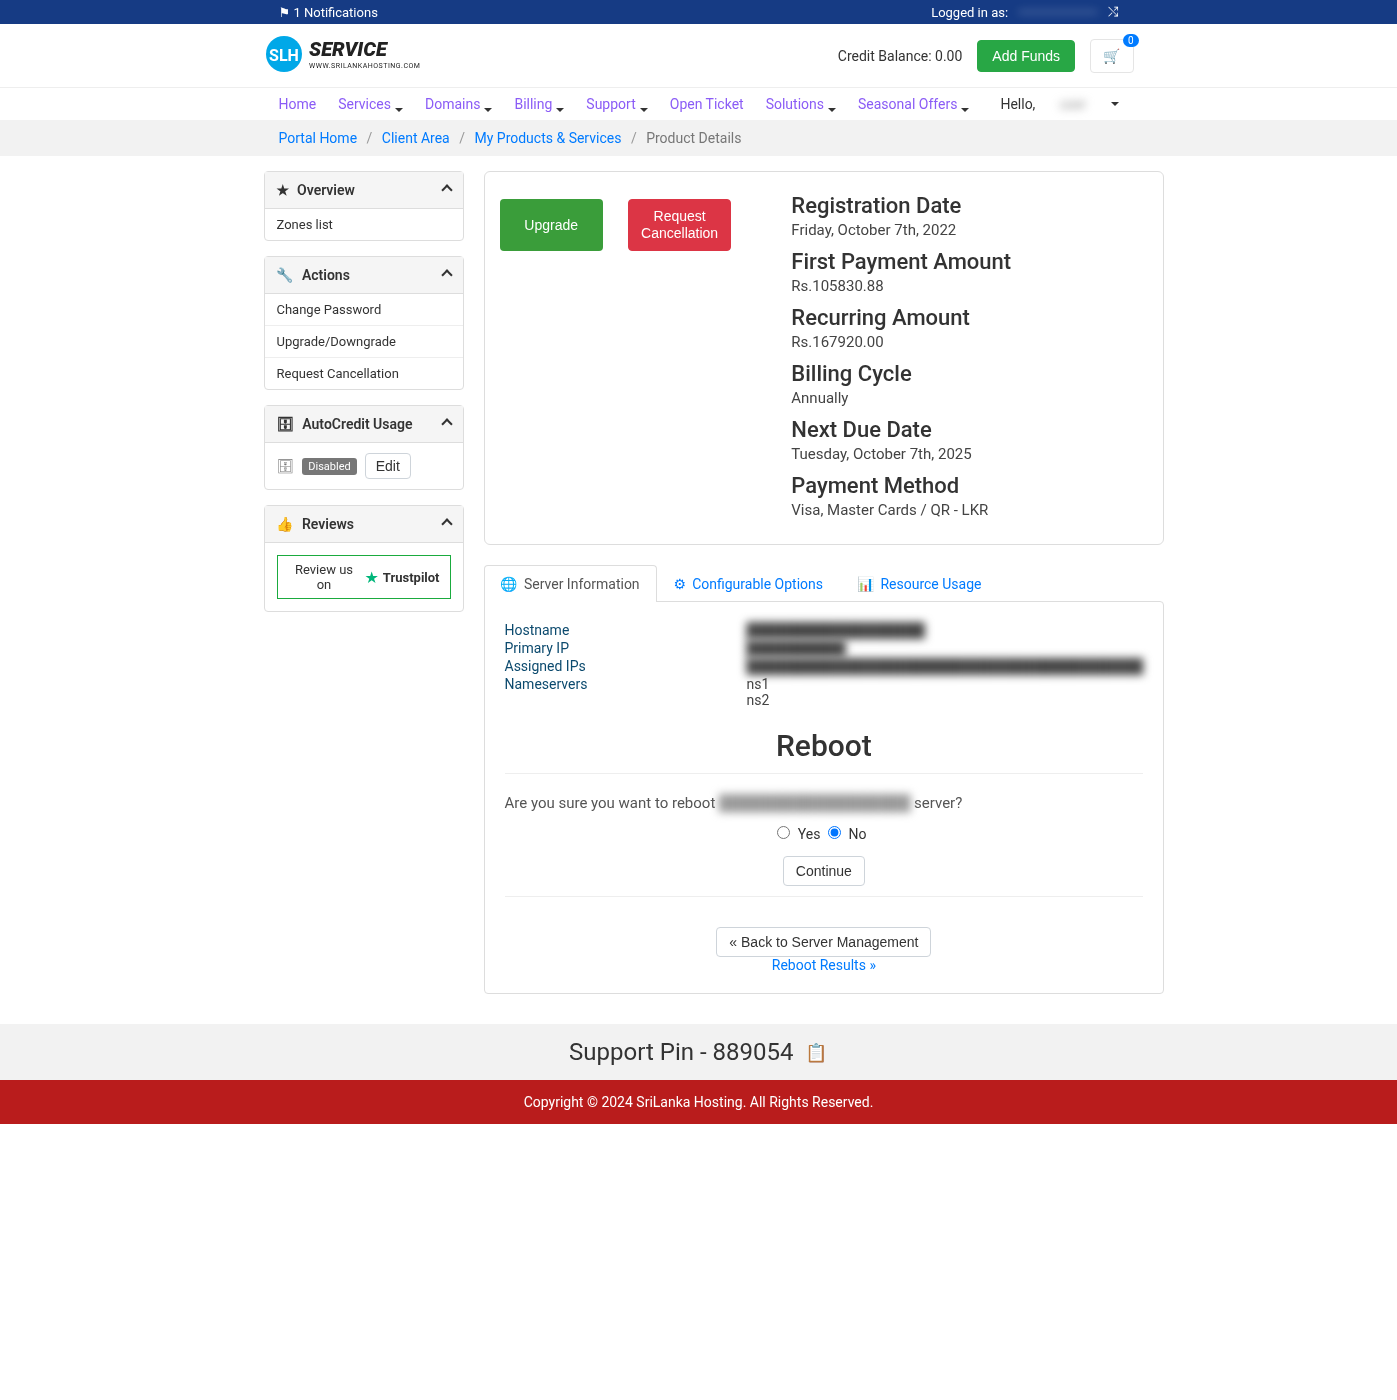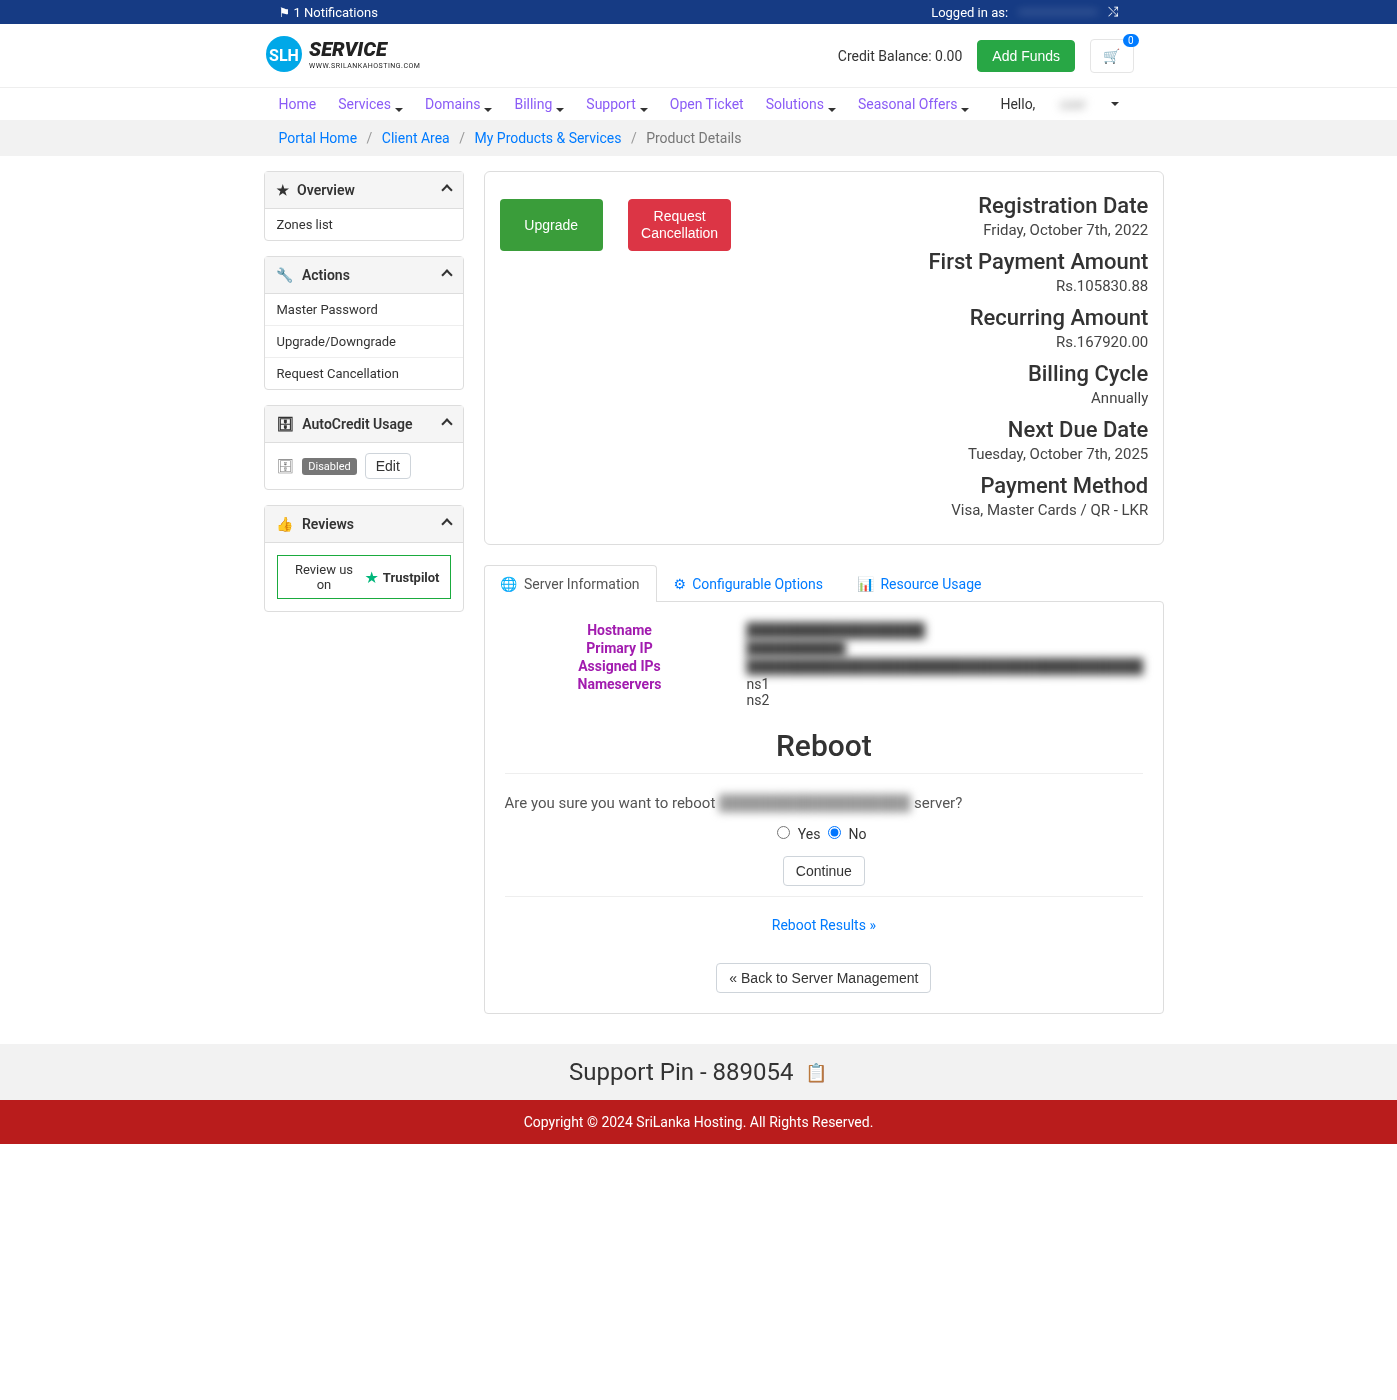--- a/index.html
+++ b/index.html
@@ -44,29 +44,29 @@
 .product-card{border:1px solid #ddd;border-radius:6px;padding:15px}
 .product-top{display:flex;gap:60px}
 .product-box{background:#efefef;border-radius:4px;flex:1;text-align:center;padding:25px 10px 0;overflow:hidden;max-width:295px}
 .db-icon{width:120px;height:120px;background:#000;border-radius:50%;margin:0 auto 10px;display:flex;flex-direction:column;align-items:center;justify-content:center;gap:6px}
 .db-icon .bar{width:55px;height:14px;background:#fff;border-radius:8px}
 .product-box h2{font-size:26px;font-weight:500;color:#444}
 .product-box .sub{font-size:18px;color:#444;margin:4px 0 15px}
 .status-bar{background:#3a9d3a;color:#fff;padding:6px;font-size:14px;font-weight:600;border-radius:0 0 4px 4px}
 .product-actions{display:flex;gap:25px;margin-top:12px;max-width:295px}
 .product-actions .btn{flex:1;text-align:center;padding:8px 4px}
-.info-col{flex:1;text-align:right}
+.info-col{flex:1;text-align:left}
 .info-col h3{font-size:22px;font-weight:500;color:#333;margin-top:6px}
 .info-col p{font-size:15px;color:#444;margin:3px 0 10px}
 .tabs{display:flex;margin-top:20px}
 .tab{padding:10px 16px;border:1px solid transparent;border-bottom:none;cursor:pointer;display:flex;align-items:center;gap:6px;font-size:14px;color:#007bff}
 .tab.active{border-color:#ddd;border-radius:4px 4px 0 0;background:#fff;color:#555}
 .tab-content{border:1px solid #ddd;border-radius:0 4px 4px 4px;padding:20px;margin-top:-1px}
 .server-info{display:grid;grid-template-columns:230px 1fr;gap:2px 12px;font-size:14px}
-.server-info .k{text-align:center;font-weight:700;color:#a21caf}
+.server-info .k{text-align:left;font-weight:400;color:#0c4a6e}
 .server-info .v{color:#444}
 .blur-txt{filter:blur(4px);color:#999}
 .reboot-head{font-size:30px;font-weight:500;text-align:center;margin:20px 0 10px;color:#333}
 .hr{border:none;border-top:1px solid #eee;margin:10px 0 20px}
 .reboot-q{text-align:left;color:#555;font-size:15px}
 .radio-row{text-align:center;margin:14px 0}
 .radio-row label{margin:0 4px;color:#333}
 .center{text-align:center}
 .link{color:#007bff;cursor:pointer}
 .support-bar{background:#f2f2f2;text-align:center;padding:14px 0;font-size:24px;color:#333;display:flex;align-items:center;justify-content:center;gap:12px}
@@ -185,21 +185,21 @@
 
       <div class="panel">
         <div class="panel-head">
           <span class="title">
               <span>🔧</span>
               <span>Actions</span>
             </span>
           <span class="chev-up"></span>
         </div>
         <div class="panel-body">
-          <div class="item">Master Password</div>
+          <div class="item">Change Password</div>
           <div class="item">Upgrade/Downgrade</div>
           <div class="item">Request Cancellation</div>
         </div>
       </div>
 
       <div class="panel">
         <div class="panel-head">
           <span class="title">
               <span>🗄</span>
               <span>AutoCredit Usage</span>
@@ -299,25 +299,25 @@
         <div class="radio-row">
           <input type="radio" name="reboot" id="ryes" style="">
           <label for="ryes">Yes</label>
           <input type="radio" name="reboot" id="rno" checked="" style="">
           <label for="rno">No</label>
         </div>
         <div class="center">
           <button class="btn btn-outline">Continue</button>
         </div>
         <hr class="hr">
+        <div class="center" style="margin-top:30px">
+          <button class="btn btn-outline">« Back to Server Management</button>
+        </div>
         <div class="center">
           <span class="link">Reboot Results »</span>
-        </div>
-        <div class="center" style="margin-top:30px">
-          <button class="btn btn-outline">« Back to Server Management</button>
         </div>
       </div>
     </div>
   </div>
 </div>
 
 <div class="support-bar">
   <span>Support Pin - 889054</span>
   <span class="copy-icon">📋</span>
 </div>

